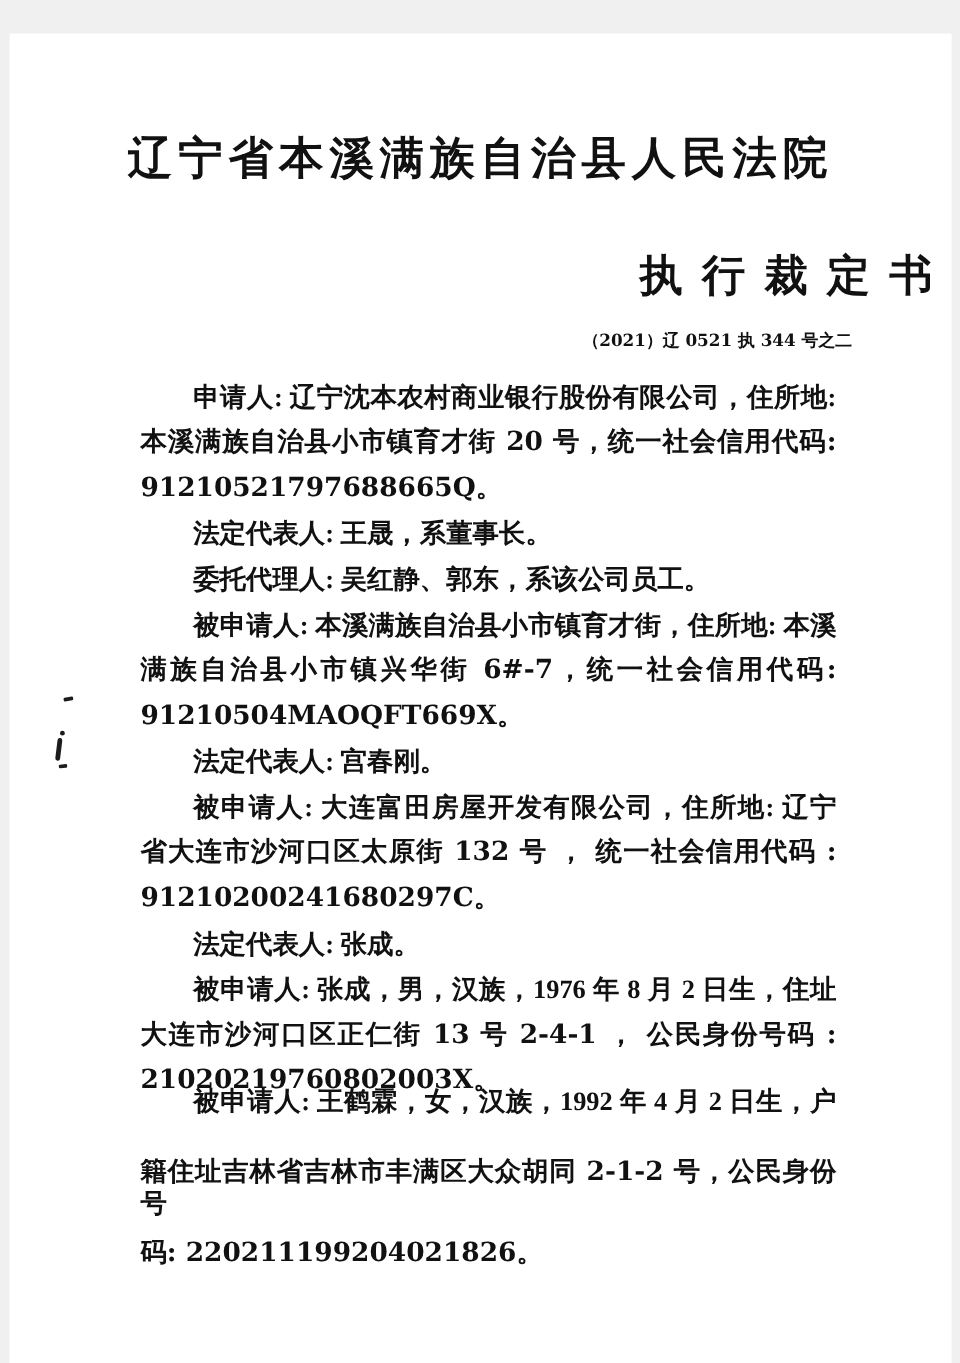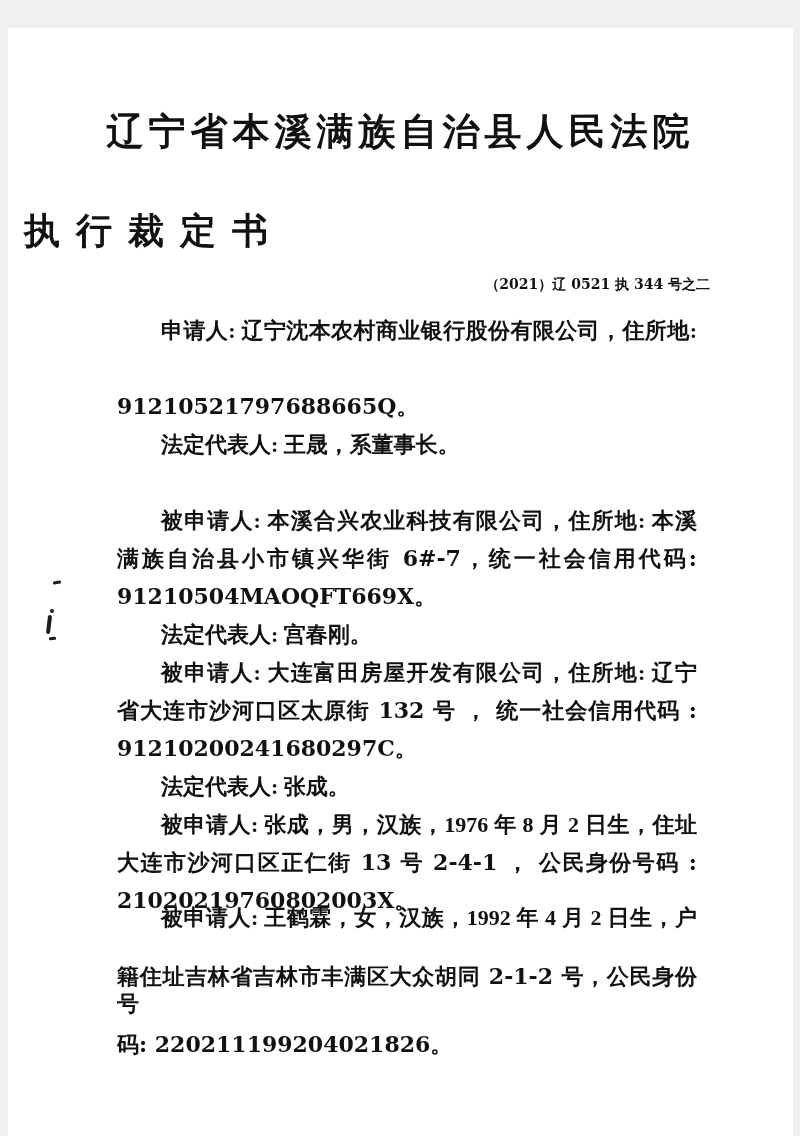--- a/index.html
+++ b/index.html
@@ -38,21 +38,21 @@
     line-height: 44px;
     font-weight: bold;
     letter-spacing: 5px;
     white-space: nowrap;
   }
   .doc-title {
     position: absolute;
     top: 180px;
     left: 0;
     width: 100%;
-    text-align: left;
+    text-align: right;
     font-size: 36px;
     line-height: 44px;
     font-weight: bold;
     letter-spacing: 16px;
     text-indent: 16px;
     white-space: nowrap;
   }
   .case-number {
     position: absolute;
     top: 242px;
@@ -95,23 +95,25 @@
 <div class="viewport">
   <div class="page">
 
     <div class="court-title">辽宁省本溪满族自治县人民法院</div>
 
     <div class="doc-title">执行裁定书</div>
 
     <div class="case-number">（2021）辽 0521 执 344 号之二</div>
 
     <div class="bline start full" style="top:289px">申请人: 辽宁沈本农村商业银行股份有限公司，住所地:</div>
+    <div class="bline full" style="top:327px">本溪满族自治县小市镇育才街 20 号，统一社会信用代码:</div>
     <div class="bline" style="top:365px">91210521797688665Q。</div>
     <div class="bline start" style="top:403px">法定代表人: 王晟，系董事长。</div>
-    <div class="bline start full" style="top:479px">被申请人: 本溪合兴农业科技有限公司，住所地: 本溪</div>
+    <div class="bline start" style="top:441px">委托代理人: 吴红静、郭东，系该公司员工。</div>
+    <div class="bline start full" style="top:479px">被申请人: 本溪满族自治县小市镇育才街，住所地: 本溪</div>
     <div class="bline full" style="top:517px">满族自治县小市镇兴华街 6#-7，统一社会信用代码:</div>
     <div class="bline" style="top:555px">91210504MAOQFT669X。</div>
     <div class="bline start full" style="top:631px">被申请人: 大连富田房屋开发有限公司，住所地: 辽宁</div>
     <div class="bline start" style="top:593px">法定代表人: 宫春刚。</div>
     <div class="bline full" style="top:669px">省大连市沙河口区太原街 132 号 ， 统一社会信用代码 :</div>
     <div class="bline" style="top:707px">91210200241680297C。</div>
     <div class="bline start" style="top:745px">法定代表人: 张成。</div>
     <div class="bline start full" style="top:783px">被申请人: 张成，男，汉族，1976 年 8 月 2 日生，住址</div>
     <div class="bline full" style="top:821px">大连市沙河口区正仁街 13 号 2-4-1 ， 公民身份号码 :</div>
     <div class="bline" style="top:859px">21020219760802003X。</div>

